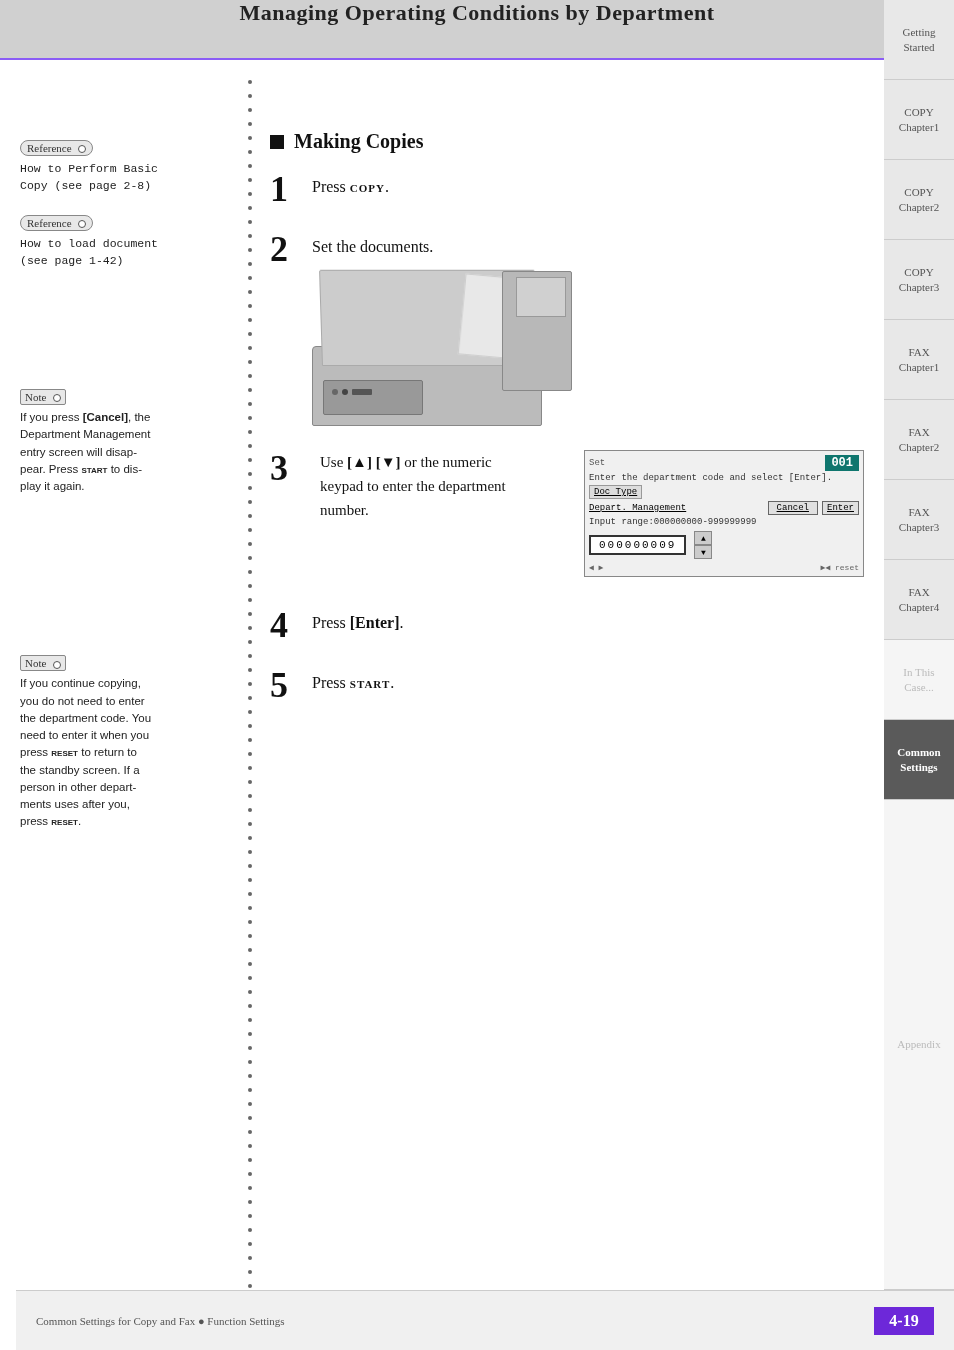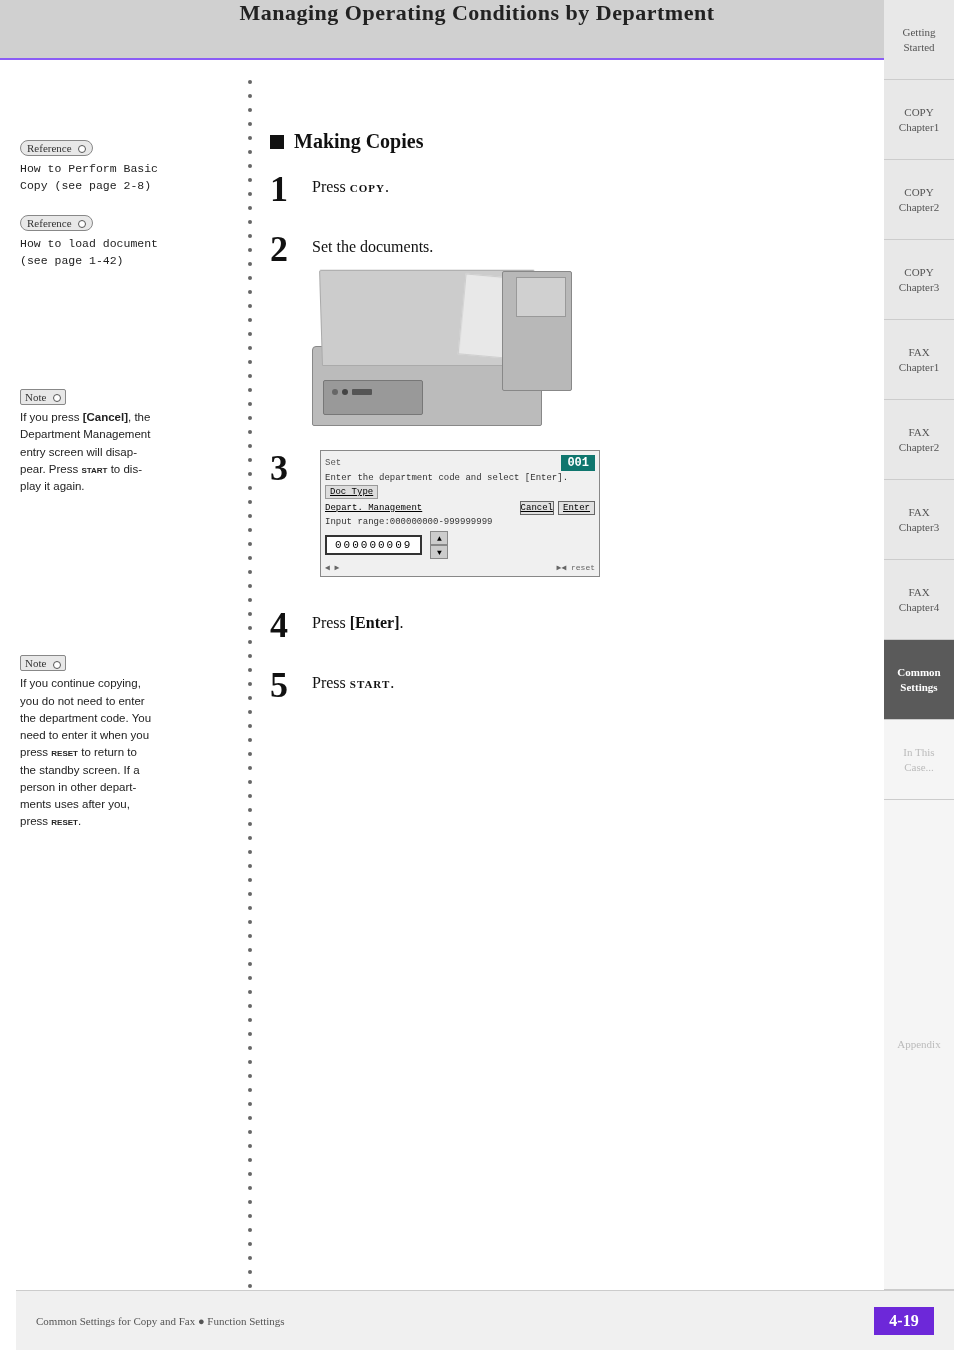--- a/index.html
+++ b/index.html
@@ -246,21 +246,21 @@
       text-decoration: underline;
     }
     .dept-label-box {
       background: #ddd;
       border: 1px solid #999;
       padding: 1px 4px;
       font-size: 9px;
     }
     .dept-cancel-btn {
       border: 1px solid #666;
-      padding: 1px 0;
+      padding: 1px 8px;
       font-size: 9px;
       background: #e0e0e0;
     }
     .dept-enter-btn {
       border: 1px solid #666;
       padding: 1px 4px;
       font-size: 9px;
       background: #e0e0e0;
     }
     .dept-range {
@@ -365,22 +365,22 @@
 
 <div class="right-sidebar">
   <div class="sidebar-tab" style="height:80px;">Getting<br>Started</div>
   <div class="sidebar-tab" style="height:80px;">COPY<br>Chapter1</div>
   <div class="sidebar-tab" style="height:80px;">COPY<br>Chapter2</div>
   <div class="sidebar-tab" style="height:80px;">COPY<br>Chapter3</div>
   <div class="sidebar-tab" style="height:80px;">FAX<br>Chapter1</div>
   <div class="sidebar-tab" style="height:80px;">FAX<br>Chapter2</div>
   <div class="sidebar-tab" style="height:80px;">FAX<br>Chapter3</div>
   <div class="sidebar-tab" style="height:80px;">FAX<br>Chapter4</div>
+  <div class="sidebar-tab faded" style="height:80px;">In This<br>Case...</div>
   <div class="sidebar-tab active" style="height:80px;">Common<br>Settings</div>
-  <div class="sidebar-tab faded" style="height:80px;">In This<br>Case...</div>
   <div class="sidebar-tab faded" style="height:80px; flex:1;">Appendix</div>
 </div>
 
 <div class="main-content">
 
   <div class="left-col">
 
     <div style="margin-bottom: 18px; margin-top: 60px;">
       <div class="ref-box">
         Reference <span class="ref-circle"></span>
@@ -568,20 +568,23 @@
           <div style="position:absolute; top:0; right:0; width:70px; height:120px; background:#b8b8b8; border:1px solid #888; border-radius:2px;">
             <div style="position:absolute; top:5px; right:5px; width:50px; height:40px; background:#d0d0d0; border:1px solid #999;"></div>
           </div>
         </div>
       </div>
     </div>
 
     <div style="margin-bottom: 24px;">
       <div class="step3-row">
         <div class="step-number">3</div>
+        <div class="step3-text">
+          Use <b>[▲]</b> <b>[▼]</b> or the numeric<br>keypad to enter the department<br>number.
+        </div>
 
         <div class="dept-screen" style="margin-top: 0; font-size:9px;">
           <div class="dept-screen-row1">
             <span class="dept-set-label">Set</span>
             <span class="dept-set-num">001</span>
           </div>
           <div class="dept-instruction">Enter the department code and select [Enter].</div>
           <div class="dept-row">
             <span class="dept-label-box">Doc Type</span>
           </div>

